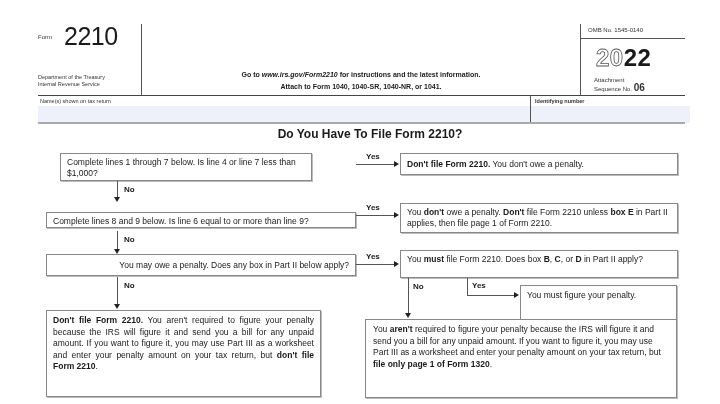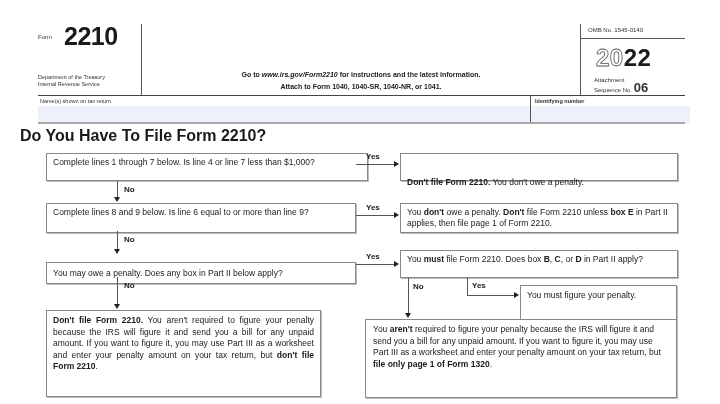--- a/index.html
+++ b/index.html
@@ -2,53 +2,53 @@
 <html><head>
 <meta charset="utf-8">
 <style>
   html, body { margin:0; padding:0; background:#ffffff; }
   body { width:720px; height:404px; position:relative; overflow:hidden;
          font-family:"Liberation Sans", sans-serif; color:#1a1a1a; }
   .abs { position:absolute; }
 
   
   .form-label { left:38px; top:34px; font-size:6px; color:#333; }
-  .form-number { left:64px; top:22px; font-size:25px; font-weight:bold; letter-spacing:-0.5px; }
+  .form-number { left:64px; top:22px; font-size:25px; font-weight:normal; letter-spacing:-0.5px; }
   .dept { left:38px; top:74px; font-size:5.5px; line-height:7px; color:#333; }
   .vline-left { left:141px; top:24px; width:1px; height:72px; background:#555; }
   .vline-right { left:580px; top:24px; width:1px; height:72px; background:#555; }
   .main-title { left:142px; top:20px; width:438px; text-align:center;
                 font-size:14.5px; font-weight:bold; line-height:18px; }
   .sub-line { left:142px; width:438px; text-align:center; font-size:7px; font-weight:bold; }
   .sub-line i { font-weight:bold; }
   .omb { left:588px; top:27px; font-size:6px; color:#333; }
   .omb-rule { left:580px; top:38px; width:105px; height:1px; background:#555; }
   .year { left:596px; top:44px; font-size:24px; font-weight:bold; letter-spacing:0.5px; }
   .year .outline { color:#fff; -webkit-text-stroke:0.8px #555; }
   .attach { left:594px; top:76px; font-size:6px; line-height:8px; color:#333; }
-  .attach b { font-size:13px; }
+  .attach b { font-size:10px; }
   .header-bottom { left:38px; top:95px; width:647px; height:1px; background:#444; }
 
   .name-field { left:38px; top:96px; width:492px; height:27px; }
   .id-field { left:530px; top:96px; width:155px; height:27px; border-left:1px solid #555; }
   .field-label { font-size:5.5px; color:#333; padding:2px 0 0 2px; height:8px; }
   .field-input { background:#eef0fa; height:15px; border:none; width:100%; display:block; margin-top:0; }
   .id-field .field-label { padding-left:4px; font-weight:bold; }
   .field-bottom { left:38px; top:122px; width:647px; height:2px; background:#aaa; }
 
-  .flow-title { left:0; top:127px; width:720px; font-size:16px; font-weight:bold; padding-left:20px; box-sizing:border-box; }
+  .flow-title { left:0; top:127px; width:720px; text-align:center; font-size:12px; font-weight:bold; padding-left:20px; box-sizing:border-box; }
 
   
   .box { border:1px solid #888; box-shadow:1px 1px 0 #bbb; background:#fff; font-size:8.5px; line-height:11px; box-sizing:border-box; padding:3px 6px; }
-  .b1 { left:46px; top:153px; width:322px; height:28px; }
-  .b2 { left:46px; top:203px; width:310px; height:30px; }
-  .b3 { left:46px; top:262px; width:310px; height:22px; padding-top:5px; }
+  .b1 { left:60px; top:153px; width:252px; height:28px; }
+  .b2 { left:46px; top:212px; width:310px; height:16px; }
+  .b3 { left:46px; top:254px; width:310px; height:22px; padding-top:5px;text-align:right; }
   .b4 { left:46px; top:310px; width:275px; height:87px; text-align:justify; line-height:11.5px; padding:4px 6px; }
 
-  .r1 { left:400px; top:153px; width:278px; height:22px; padding-top:23px; }
+  .r1 { left:400px; top:153px; width:278px; height:22px; padding-top:5px; }
   .r2 { left:400px; top:203px; width:278px; height:30px; }
   .r3 { left:400px; top:250px; width:278px; height:28px; }
   .r4 { left:520px; top:285px; width:157px; height:37px; padding-top:4px; }
   .r5 { left:365px; top:319px; width:312px; height:79px; padding:4px 7px; line-height:11.5px; }
 
   .lbl { font-size:8px; font-weight:bold; }
   .hl { height:1px; background:#555; }
   .vl { width:1px; background:#555; }
   .arr-r { width:0; height:0; border-top:3px solid transparent; border-bottom:3px solid transparent; border-left:5px solid #222; }
   .arr-d { width:0; height:0; border-left:3px solid transparent; border-right:3px solid transparent; border-top:5px solid #222; }

